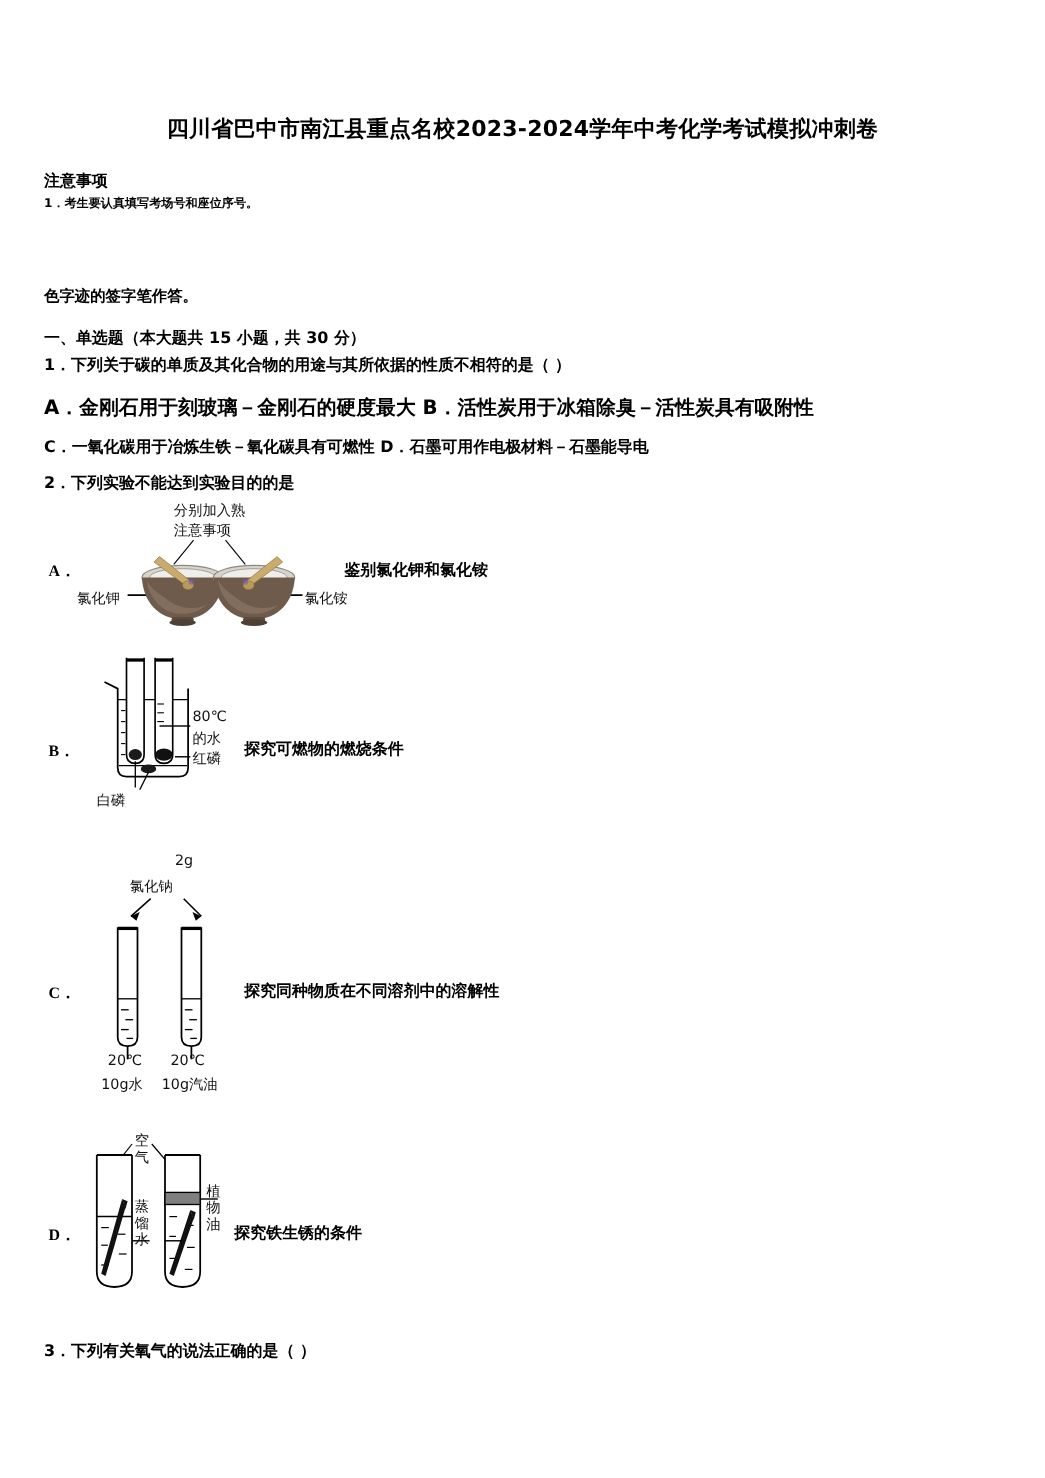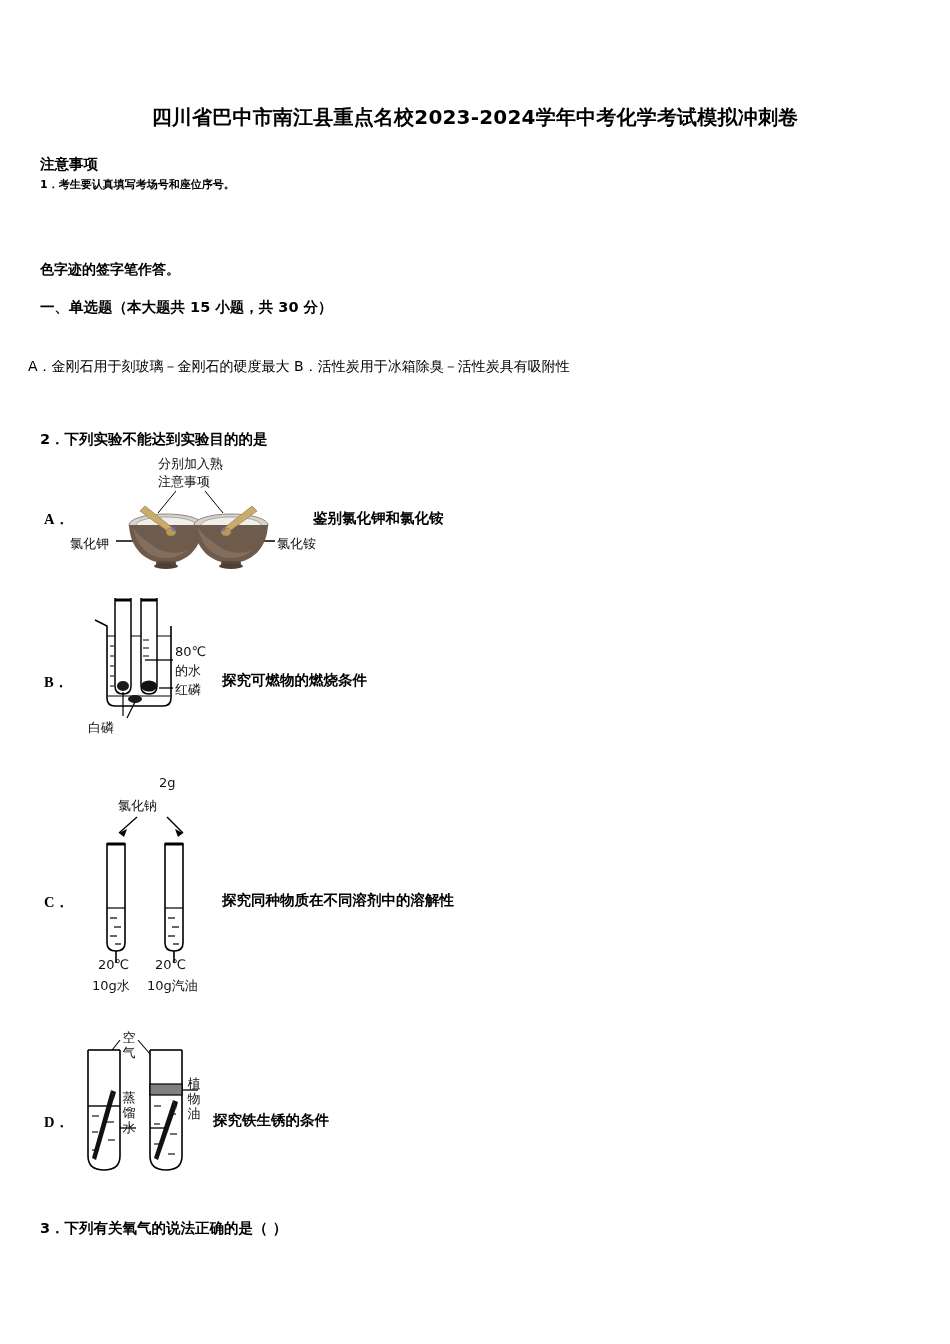--- a/index.html
+++ b/index.html
@@ -20,21 +20,21 @@
   .notice-head{
     position:absolute;left:40px;top:155px;font-size:14.5px;font-weight:bold;
   }
   .notice-l1{position:absolute;left:40px;top:177px;font-size:11px;font-weight:bold;}
   .notice-l2{position:absolute;left:40px;top:199px;font-size:14.5px;font-weight:bold;width:880px;}
   .notice-l3{position:absolute;left:40px;top:221px;font-size:14px;font-weight:bold;margin-top:40px;}
   .notice-l4{position:absolute;left:40px;top:250px;font-size:14.5px;font-weight:bold;}
 
   .section-head{position:absolute;left:40px;top:298px;font-size:14.5px;font-weight:bold;}
   .q1-stem{position:absolute;left:40px;top:322px;font-size:14.5px;font-weight:bold;}
-  .q1-ab{position:absolute;left:28px;top:358px;font-size:14px;font-weight:normal;}
+  .q1-ab{position:absolute;left:40px;top:358px;font-size:18px;font-weight:bold;}
   .q1-cd{position:absolute;left:40px;top:397px;font-size:14.5px;font-weight:bold;}
   .q2-stem{position:absolute;left:40px;top:430px;font-size:14.5px;font-weight:bold;}
   .q3-stem{position:absolute;left:40px;top:1219px;font-size:14.5px;font-weight:bold;}
 
   .optlabel{position:absolute;font-size:14.5px;font-weight:bold;font-family:"Liberation Serif",serif;}
   .optdesc{position:absolute;font-size:14.5px;font-weight:bold;}
 
   .fig{position:absolute;}
   .cn{font-family:"DejaVu Sans","Liberation Sans",sans-serif;}
   .lbl{position:absolute;font-size:13px;color:#111;white-space:nowrap;
@@ -50,21 +50,23 @@
 <div class="page">
 
   <div class="doc-title cn">四川省巴中市南江县重点名校2023-2024学年中考化学考试模拟冲刺卷</div>
 
   <div class="notice-head cn">注意事项</div>
   <div class="notice-l1 cn">1．考生要认真填写考场号和座位序号。</div>
   <div class="notice-l3 cn">色字迹的签字笔作答。</div>
 
   <div class="section-head cn">一、单选题（本大题共 15 小题，共 30 分）</div>
 
+  <div class="q1-stem cn"><span>1．</span><span>下列关于碳的单质及其化合物的用途与其所依据的性质不相符的是（      ）</span></div>
   <div class="q1-ab cn">A．金刚石用于刻玻璃－金刚石的硬度最大   B．活性炭用于冰箱除臭－活性炭具有吸附性</div>
+  <div class="q1-cd cn">C．一氧化碳用于冶炼生铁－氧化碳具有可燃性   D．石墨可用作电极材料－石墨能导电</div>
 
   <div class="q2-stem cn"><span>2．</span><span>下列实验不能达到实验目的的是</span></div>
 
   <div class="optlabel" style="left:44px;top:510px;">A．</div>
   <div class="optdesc cn" style="left:313px;top:509px;">鉴别氯化钾和氯化铵</div>
 
   <div class="fig" style="left:70px;top:455px;width:300px;height:125px;">
     <div class="lbl" style="left:88px;top:0px;">分别加入熟</div>
     <div class="lbl" style="left:88px;top:18px;">注意事项</div>
     <div class="lbl" style="left:0px;top:80px;">氯化钾</div>

